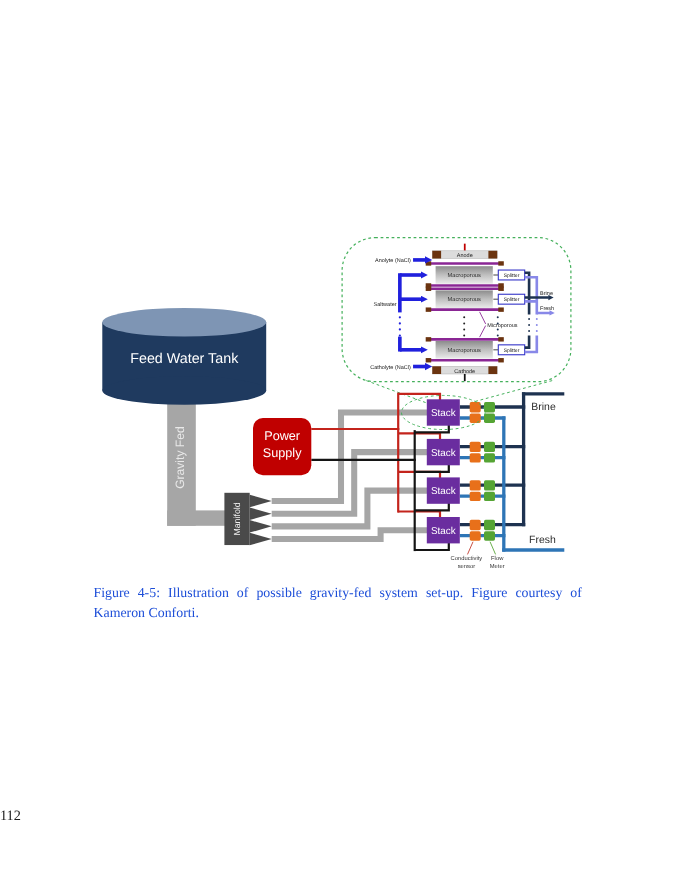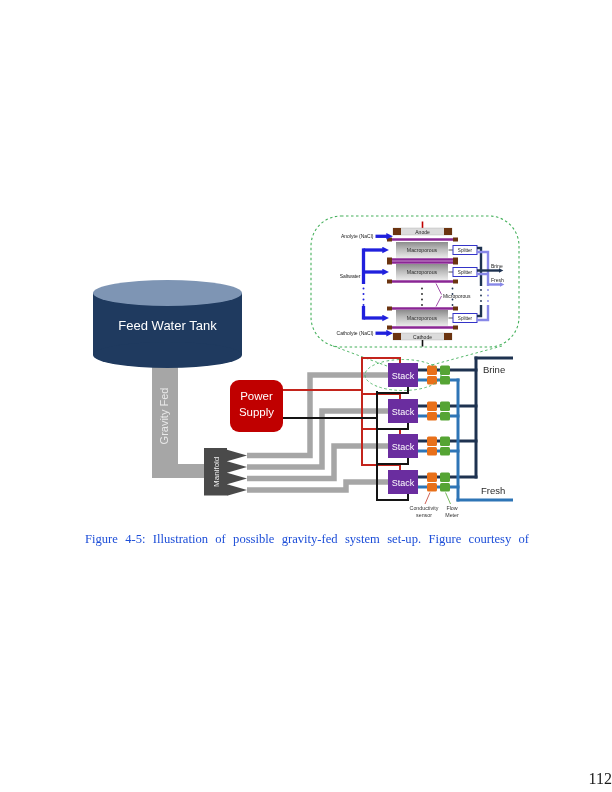--- a/index.html
+++ b/index.html
@@ -3,22 +3,22 @@
 <meta charset="utf-8">
 <style>
   html,body{margin:0;padding:0;background:#888;}
   .page{position:relative;width:612px;height:792px;background:#ffffff;overflow:hidden;
         font-family:"Liberation Serif", serif;}
   svg{position:absolute;left:0;top:0;}
   svg text{font-family:"Liberation Sans", sans-serif;}
   .caption{position:absolute;left:85px;top:531px;width:444px;color:#1d4ed8;
            font-size:12.6px;line-height:1.42;}
   .cap1{text-align:justify;text-align-last:justify;}
-  .pagenum{position:absolute;left:0;top:733px;width:612px;text-align:right;
-           color:#1a1a1a;font-size:16px;margin-top:37px;}
+  .pagenum{position:absolute;left:0;top:733px;width:612px;text-align:left;
+           color:#1a1a1a;font-size:13px;}
 </style>
 </head>
 <body>
 
 <div class="page">
 
 <svg width="612" height="792" viewBox="0 0 612 792">
   <defs>
     <marker id="mblue" markerWidth="2.2" markerHeight="2.2" refX="0.2" refY="1" orient="auto">
       <path d="M0,0 L2,1 L0,2 Z" fill="#2020DD"></path>
@@ -284,17 +284,18 @@
     <text x="424" y="516.5" font-size="5.3" fill="#333" text-anchor="middle">sensor</text>
     <text x="452" y="509.5" font-size="5.3" fill="#333" text-anchor="middle">Flow</text>
     <text x="452" y="516.5" font-size="5.3" fill="#333" text-anchor="middle">Meter</text>
   </g>
 
   <ellipse cx="403" cy="375" rx="38" ry="15.5" fill="none" stroke="#44B05B" stroke-width="0.9" stroke-dasharray="2.5 2.5"></ellipse>
 </svg>
 
 <div class="caption">
   <div class="cap1">Figure 4-5: Illustration of possible gravity-fed system set-up. Figure courtesy of</div>
+  <div>Kameron Conforti.</div>
 </div>
 
 <div class="pagenum">112</div>
 
 </div>
 
 </body></html>

